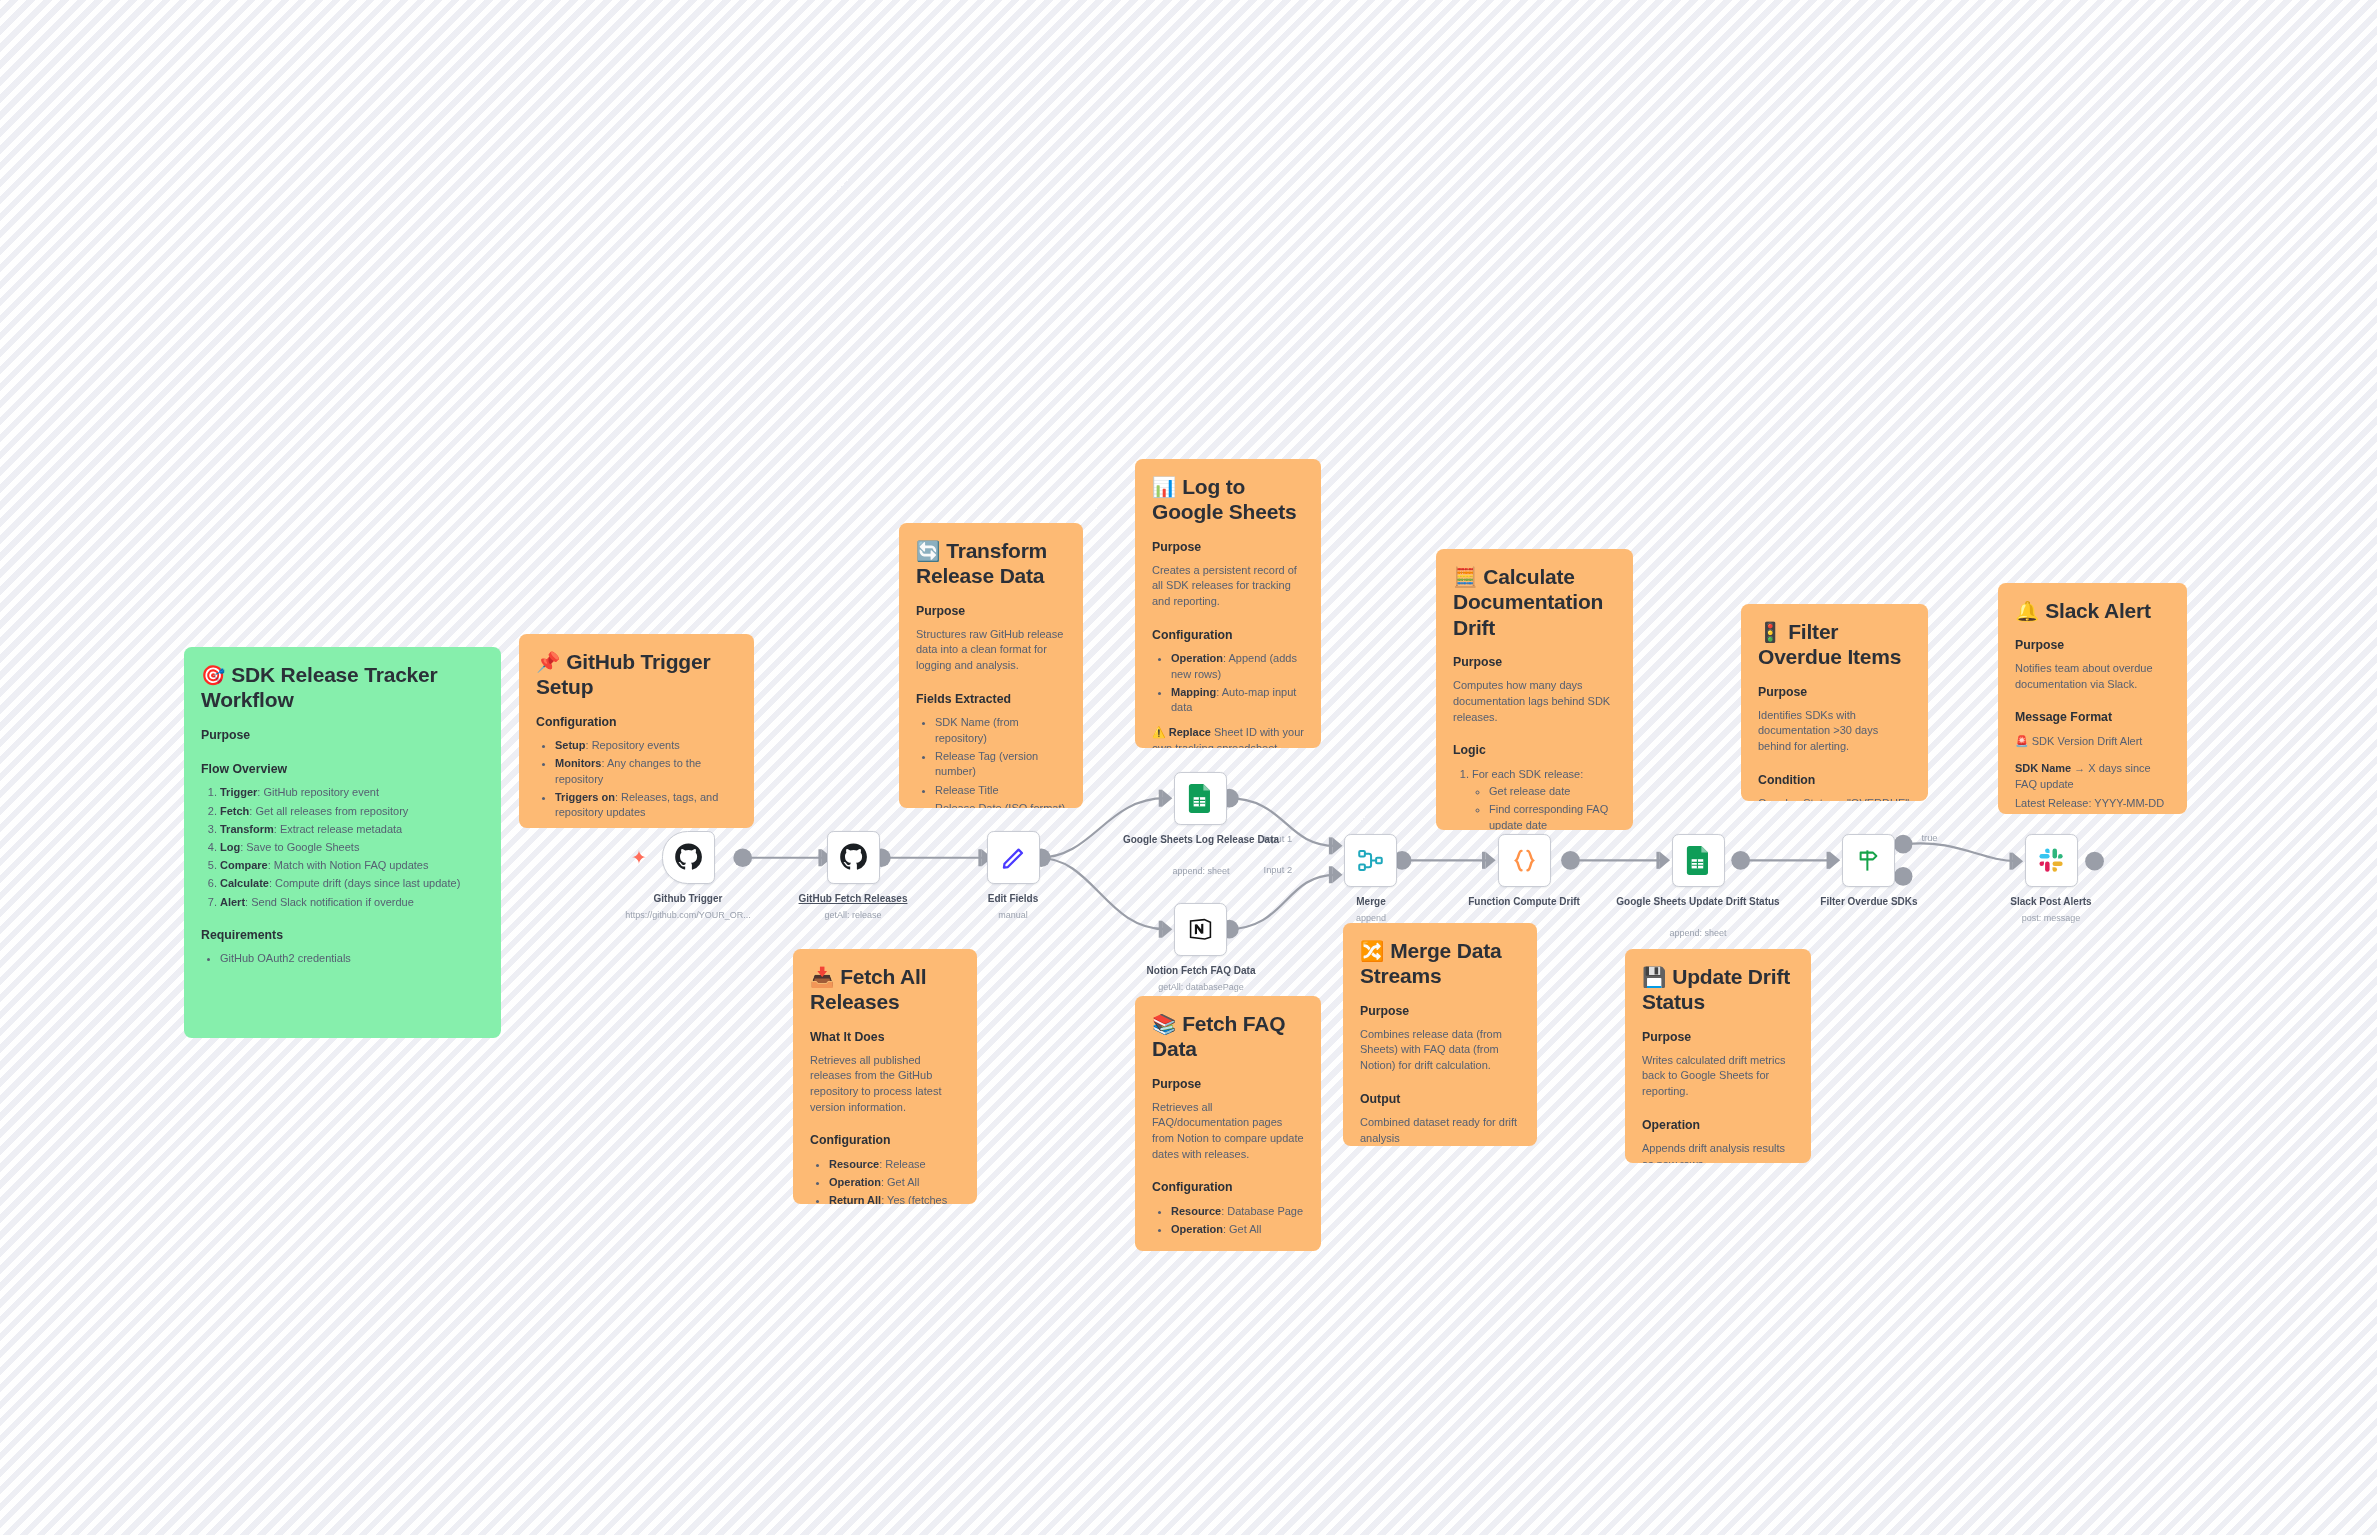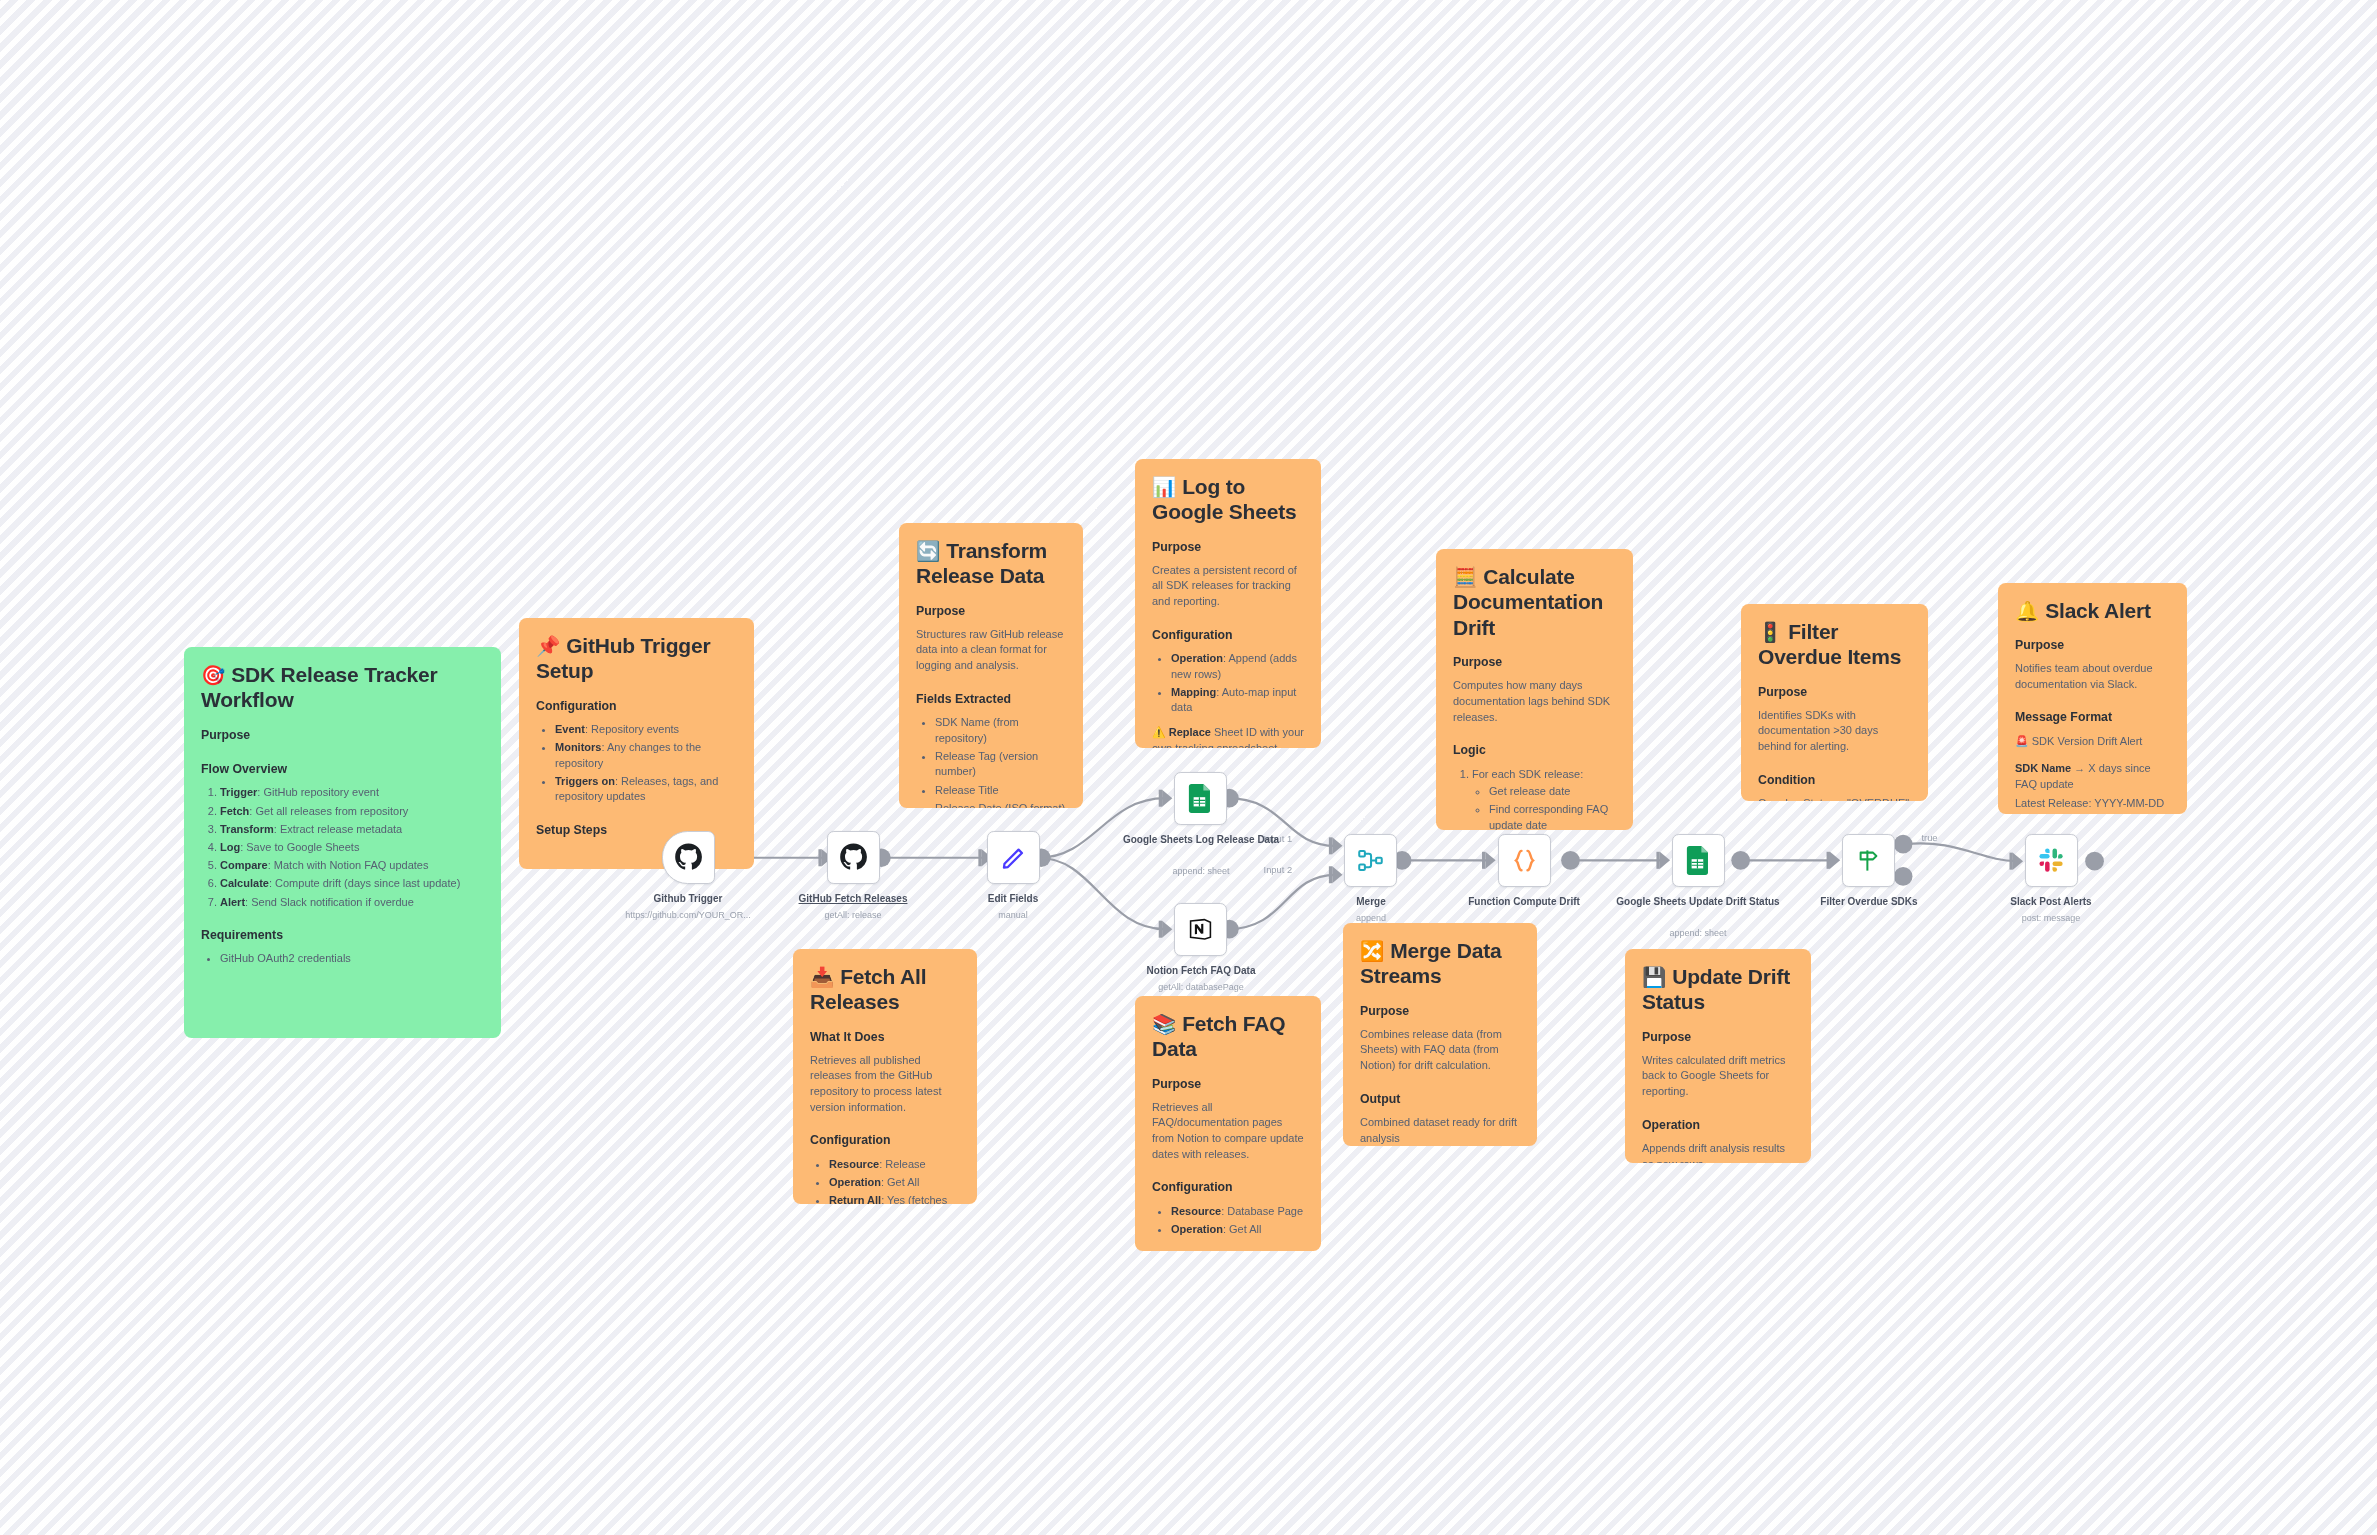--- a/index.html
+++ b/index.html
@@ -217,27 +217,27 @@
         <li><b>Compare</b>: Match with Notion FAQ updates</li>
         <li><b>Calculate</b>: Compute drift (days since last update)</li>
         <li><b>Alert</b>: Send Slack notification if overdue</li>
       </ol>
     <h4>Requirements</h4>
     <ul id="overview-reqs">
         <li>GitHub OAuth2 credentials</li>
       </ul>
   </div>
 
-  <div class="note blue" style="left:519px; top:618px; width:235px; height:251px;">
+  <div class="note blue" style="left:519px; top:634px; width:235px; height:194px;">
     <h3>
       <span class="emo">📌</span><span>GitHub Trigger Setup</span>
     </h3>
     <h4 class="first">Configuration</h4>
     <ul id="gts-config">
-        <li><b>Event</b>: Repository events</li>
+        <li><b>Setup</b>: Repository events</li>
         <li><b>Monitors</b>: Any changes to the repository</li>
         <li><b>Triggers on</b>: Releases, tags, and repository updates</li>
       </ul>
     <h4>Setup Steps</h4>
 
   </div>
 
   <div class="note blue" style="left:899px; top:523px; width:184px; height:285px;">
     <h3>
       <span class="emo">🔄</span><span>Transform Release Data</span>

